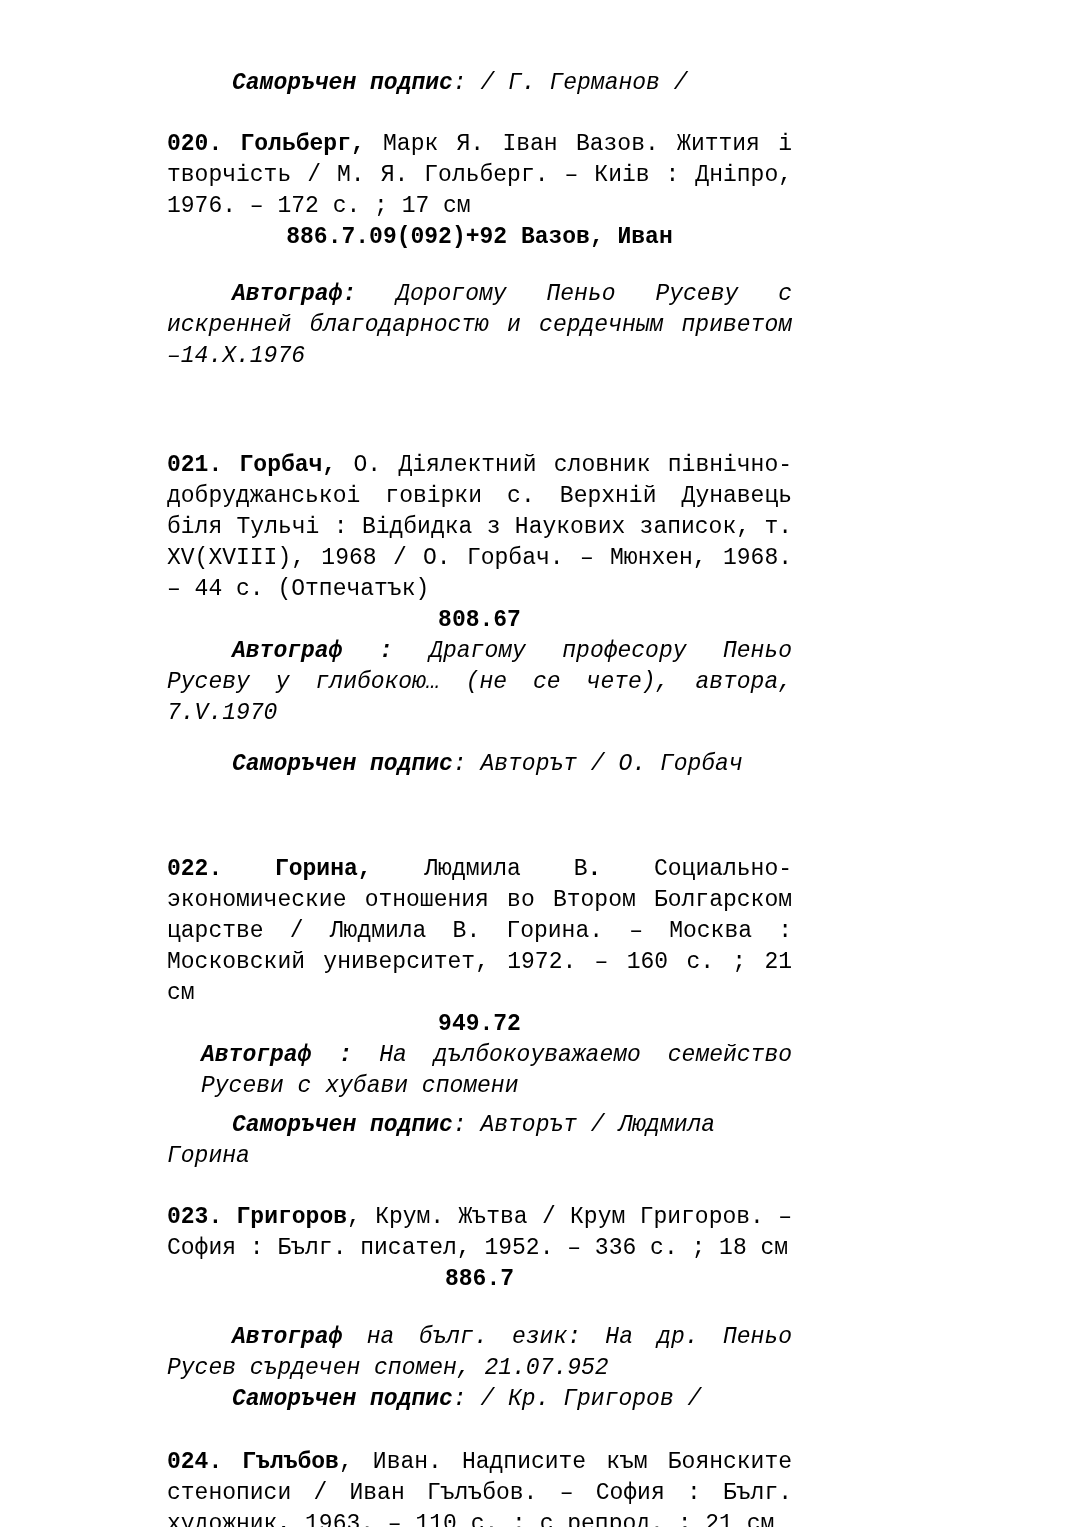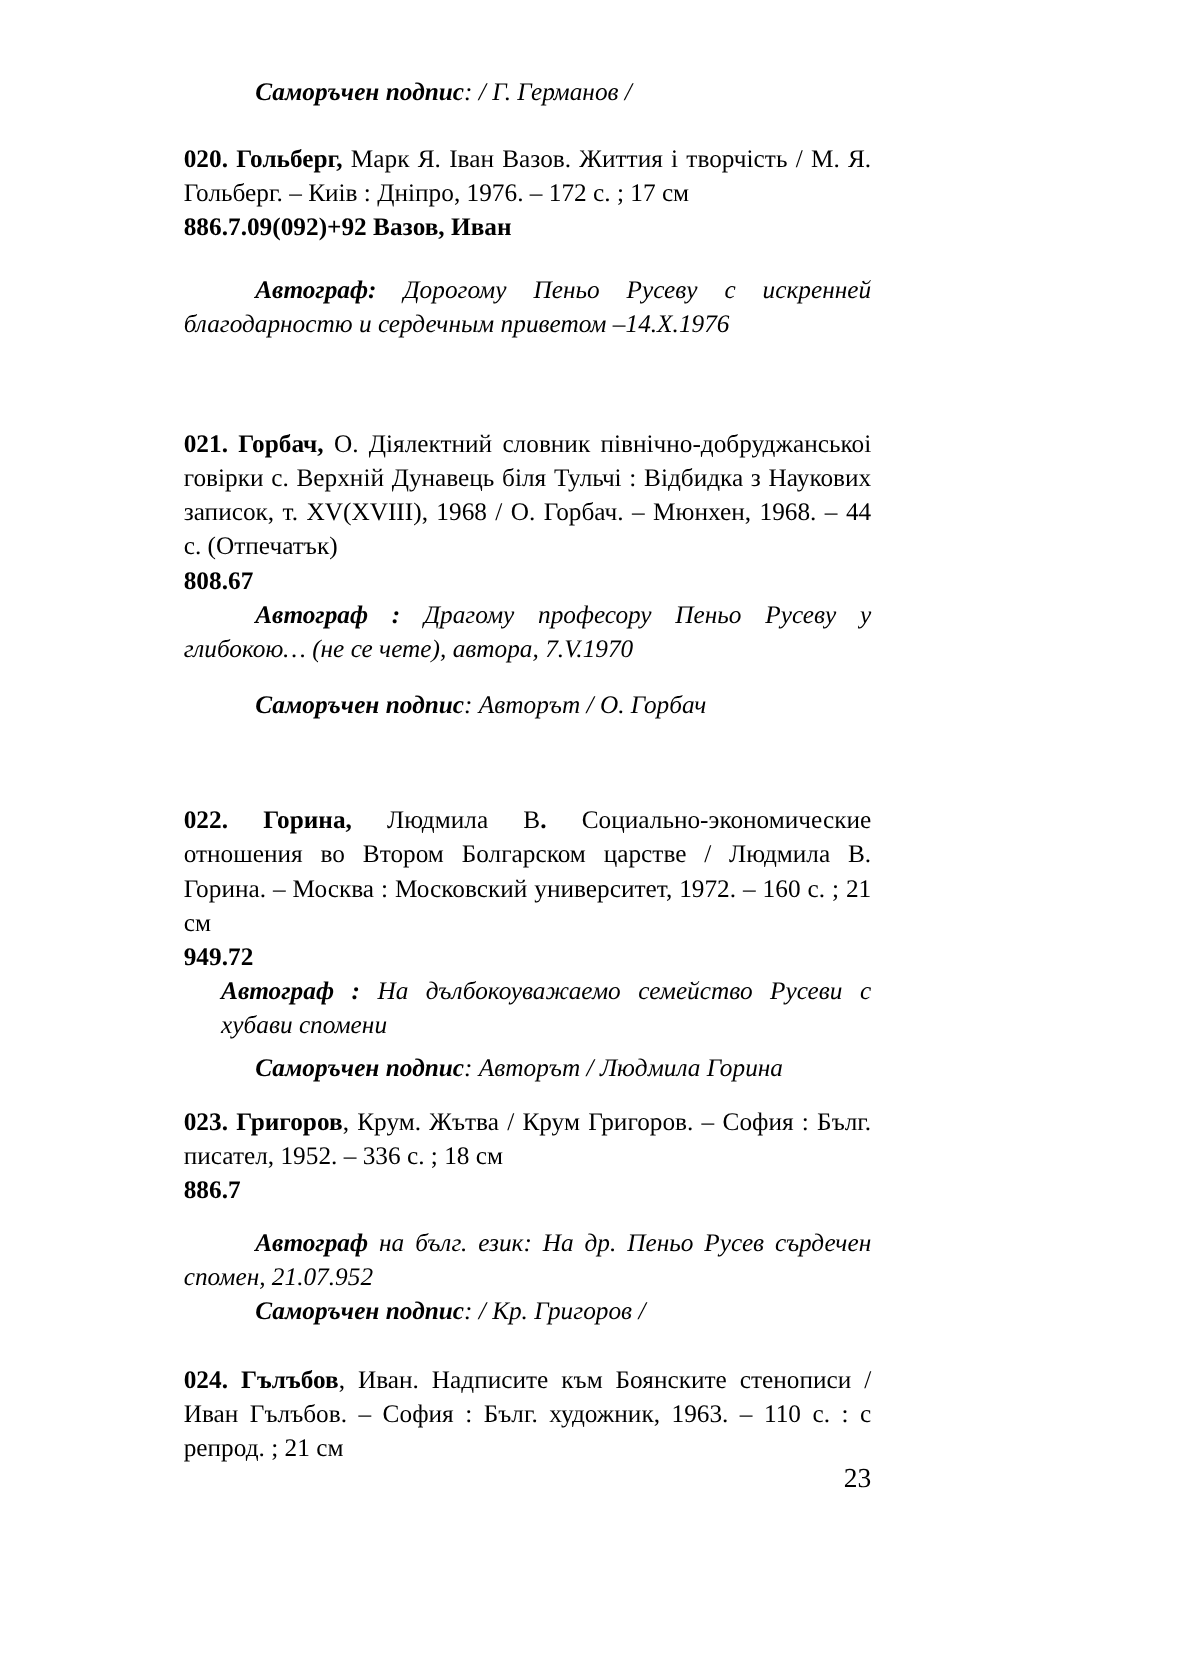--- a/index.html
+++ b/index.html
@@ -2,31 +2,31 @@
 <html><head>
 <meta charset="utf-8">
 <style>
   html, body { margin:0; padding:0; background:#ffffff; }
   .page {
     position:relative;
     width:904px;
     height:1527px;
     background:#ffffff;
     color:#000000;
-    font-family:Liberation Serif, serif;
+    font-family:Liberation Mono, monospace;
     font-size:23px;
     line-height:31px;
     box-sizing:border-box;
     padding:68px 112px 0 167px;
     overflow:hidden;
   }
   p { margin:0; }
   .sig       { text-indent:65px; }
   .entry     { text-align:justify; }
-  .classnum  { text-align:left; font-weight:700; }
+  .classnum  { text-align:center; font-weight:700; }
   .auto      { text-align:justify; text-indent:65px; }
   .auto-block{ text-align:justify; margin-left:34px; text-indent:0; }
   .pagenum   { text-align:right; font-size:25px; line-height:26px; }
   .b  { font-weight:700; }
   .i  { font-style:italic; }
   .bi { font-weight:700; font-style:italic; }
 </style>
 </head>
 <body>
 
@@ -50,25 +50,25 @@
   <p class="sig" style="margin-top:20px"><span class="bi">Саморъчен подпис</span><span class="i">: Авторът / О. Горбач</span></p>
 
   <p class="entry" style="margin-top:74px"><span class="b">022. Горина,</span><span> Людмила В</span><span class="b">.</span><span> Социально-экономические отношения во Втором Болгарском царстве / Людмила В. Горина. – Москва : Московский университет, 1972. – 160 с. ; 21 см</span></p>
 
   <p class="classnum">949.72</p>
 
   <p class="auto-block"><span class="bi">Автограф :</span><span class="i"> На дълбокоуважаемо семейство Русеви с хубави спомени</span></p>
 
   <p class="sig" style="margin-top:8px"><span class="bi">Саморъчен подпис</span><span class="i">: Авторът / Людмила Горина</span></p>
 
-  <p class="entry" style="margin-top:18px"><span class="b">023. Григоров</span><span>, Крум. Жътва / Крум Григоров. – София : Бълг. писател, 1952. – 336 с. ; 18 см</span></p>
+  <p class="entry" style="margin-top:30px"><span class="b">023. Григоров</span><span>, Крум. Жътва / Крум Григоров. – София : Бълг. писател, 1952. – 336 с. ; 18 см</span></p>
 
   <p class="classnum">886.7</p>
 
-  <p class="auto" style="margin-top:17px"><span class="bi">Автограф</span><span class="i"> на бълг. език: На др. Пеньо Русев сърдечен спомен, 21.07.952</span></p>
+  <p class="auto" style="margin-top:27px"><span class="bi">Автограф</span><span class="i"> на бълг. език: На др. Пеньо Русев сърдечен спомен, 21.07.952</span></p>
 
   <p class="sig"><span class="bi">Саморъчен подпис</span><span class="i">: / Кр. Григоров /</span></p>
 
   <p class="entry" style="margin-top:32px"><span class="b">024. Гълъбов</span><span>, Иван. Надписите към Боянските стенописи / Иван Гълъбов. – София : Бълг. художник, 1963. – 110 с. : с репрод. ; 21 см</span></p>
 
   <p class="pagenum">23</p>
 
 </div>
 
 </body></html>

